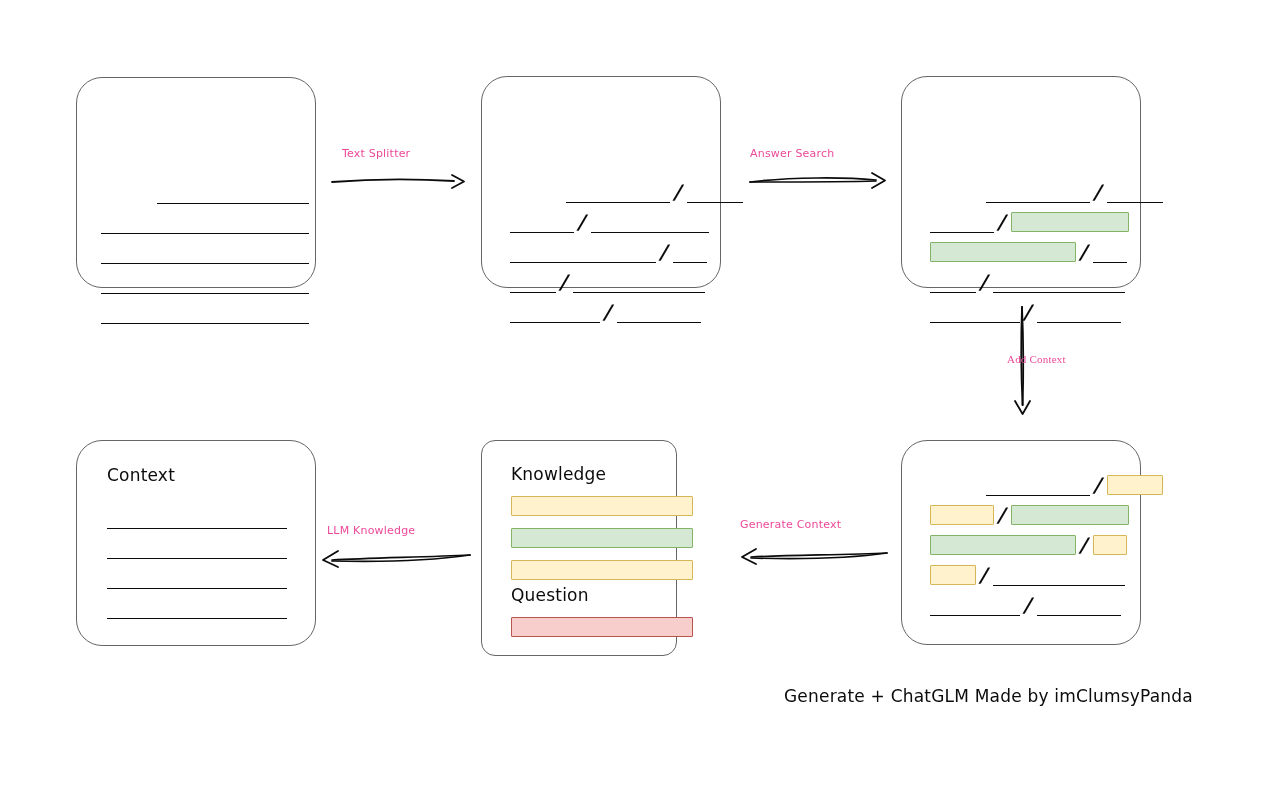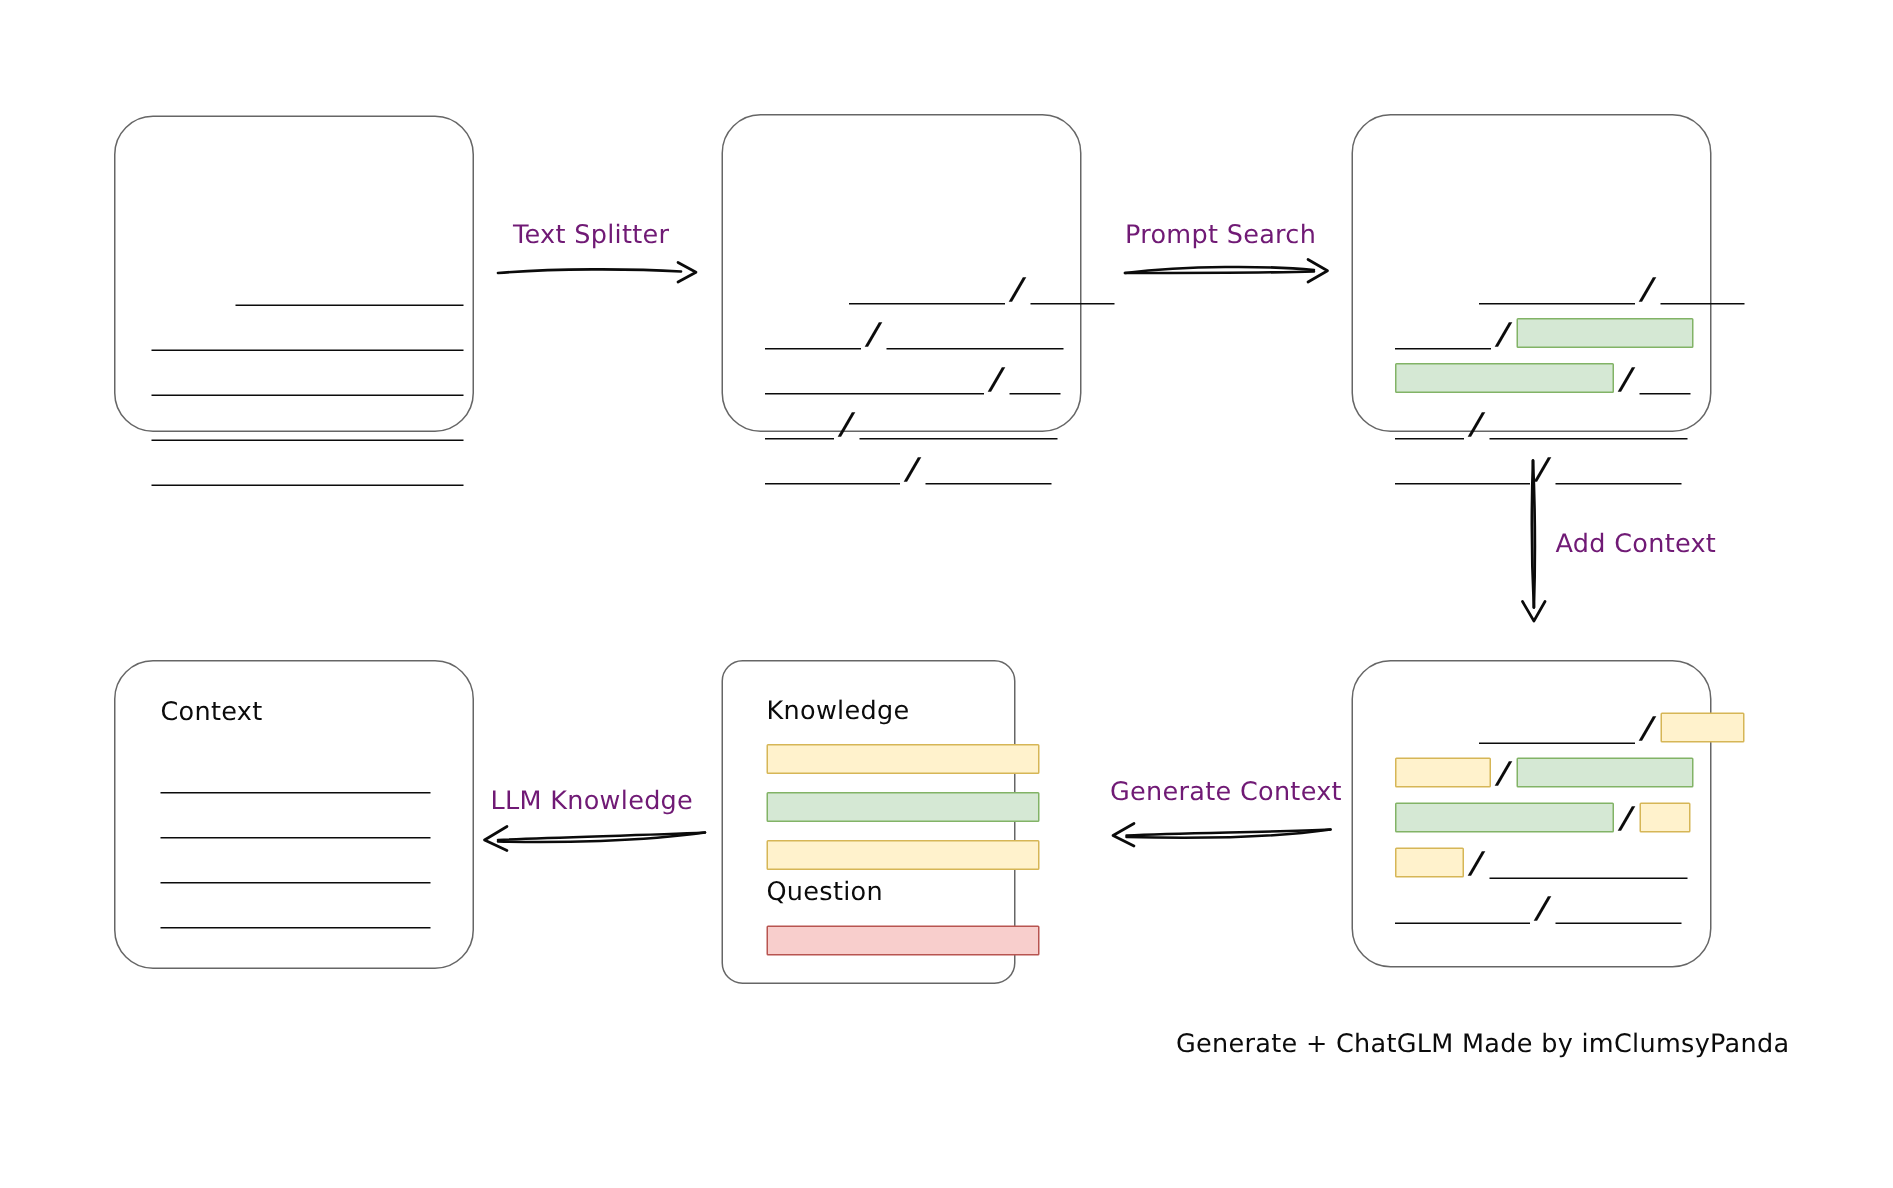--- a/index.html
+++ b/index.html
@@ -92,22 +92,22 @@
   .bar.yellow { background: #fff2cc; border: 1.6px solid #d6b656; }
   .bar.green  { background: #d5e8d4; border: 1.6px solid #82b366; }
   .bar.red    { background: #f8cecc; border: 1.6px solid #b85450; }
 
   
   .arrow-wrap { position: absolute; }
   .arrow-wrap svg { display: block; overflow: visible; }
   .arrow-label {
     position: absolute;
     font-family: "DejaVu Sans", "Liberation Sans", sans-serif;
-    font-size: 17px;
-    color: #701a75;
+    font-size: 11px;
+    color: #ec4899;
     white-space: nowrap;
     letter-spacing: 0.2px;
   }
 
   
   .footer-credit {
     position: absolute;
     font-family: "DejaVu Sans", "Liberation Sans", sans-serif;
     font-size: 17px;
     color: #0b0b0b;
@@ -196,21 +196,21 @@
     </div>
   </div>
 
   <div class="arrow-wrap" style="left:748px; top:168px;">
     <svg width="142" height="26" viewBox="0 0 142 26">
       <path d="M2,14 C44,9 96,9 128,12" fill="none" stroke="#0b0b0b" stroke-width="1.7" stroke-linecap="round"></path>
       <path d="M2,14 C44,14 96,14 128,13" fill="none" stroke="#0b0b0b" stroke-width="1.7" stroke-linecap="round"></path>
       <path d="M124,5 L137,12.5 L124,20" fill="none" stroke="#0b0b0b" stroke-width="1.8" stroke-linecap="round" stroke-linejoin="round"></path>
     </svg>
   </div>
-  <div class="arrow-label" style="left:750px; top:147px;">Prompt Search</div>
+  <div class="arrow-label" style="left:750px; top:147px;">Answer Search</div>
 
   <div class="doc-box" style="left:901px; top:76px; width:240px; height:212px;">
     <div class="row" style="left:28px; top:104px;">
       <div class="row-inner">
         <div class="seg" style="width:56px; border-bottom:none;"></div>
         <div class="seg" style="width:104px;"></div>
         <div class="slash">/</div>
         <div class="seg" style="width:56px;"></div>
       </div>
     </div>
@@ -244,21 +244,21 @@
     </div>
   </div>
 
   <div class="arrow-wrap" style="left:1010px; top:305px;">
     <svg width="26" height="112" viewBox="0 0 26 112">
       <path d="M12,2 C13.5,36 13.5,72 12.6,100" fill="none" stroke="#0b0b0b" stroke-width="1.8" stroke-linecap="round"></path>
       <path d="M12,2 C10.8,36 11.2,72 12.6,100" fill="none" stroke="#0b0b0b" stroke-width="1.8" stroke-linecap="round"></path>
       <path d="M5,96 L12.6,109 L20,96" fill="none" stroke="#0b0b0b" stroke-width="1.8" stroke-linecap="round" stroke-linejoin="round"></path>
     </svg>
   </div>
-  <div class="arrow-label" style="left:1037px; top:353px;">Add Context</div>
+  <div class="arrow-label" style="left:1007px; top:353px;font-family:Liberation Serif, serif;">Add Context</div>
 
   <div class="doc-box" style="left:901px; top:440px; width:240px; height:205px;">
     <div class="row" style="left:28px; top:33px;">
       <div class="row-inner">
         <div class="seg" style="width:56px; border-bottom:none;"></div>
         <div class="seg" style="width:104px;"></div>
         <div class="slash">/</div>
         <div class="chip yellow" style="width:56px;"></div>
       </div>
     </div>

